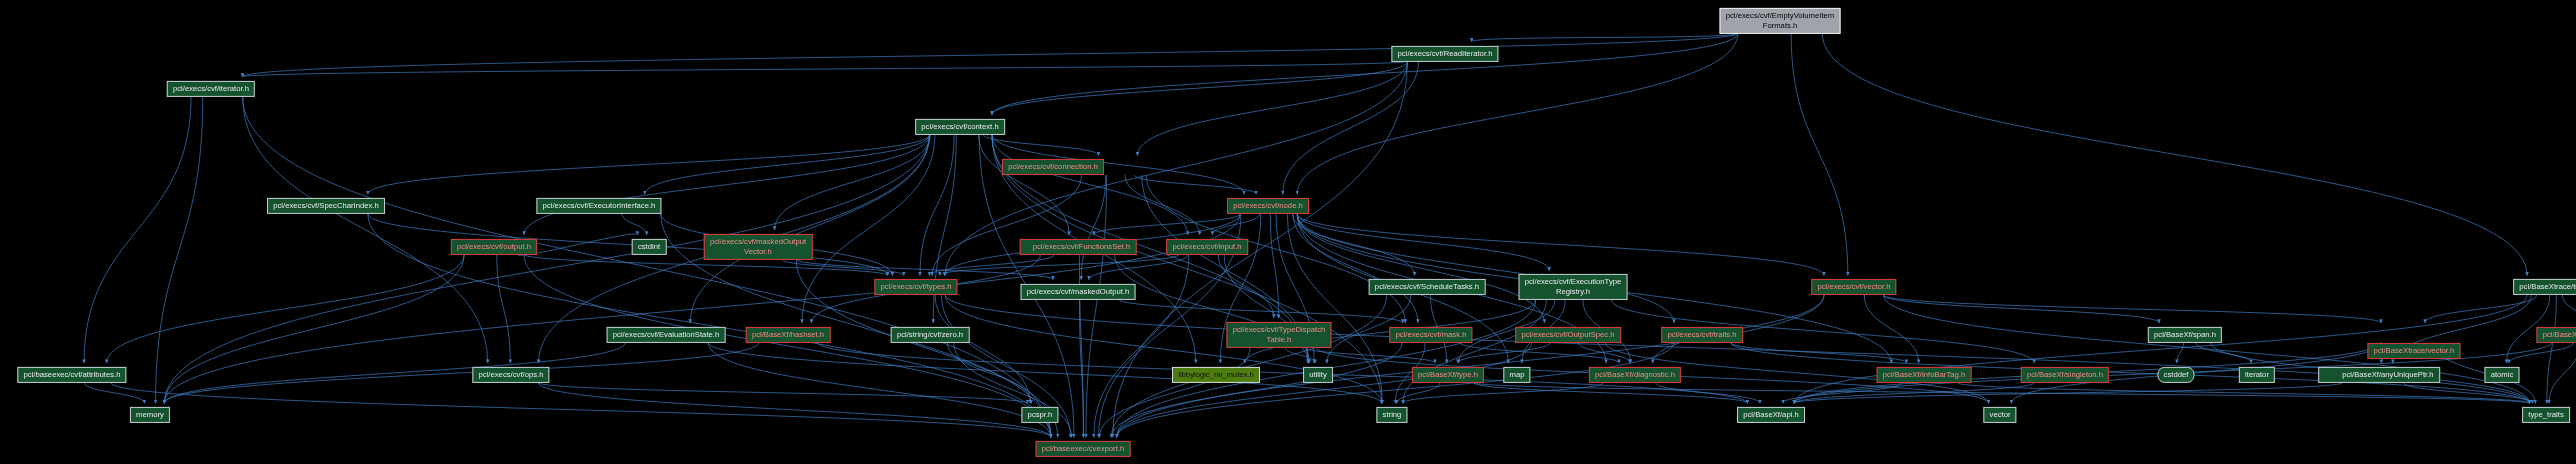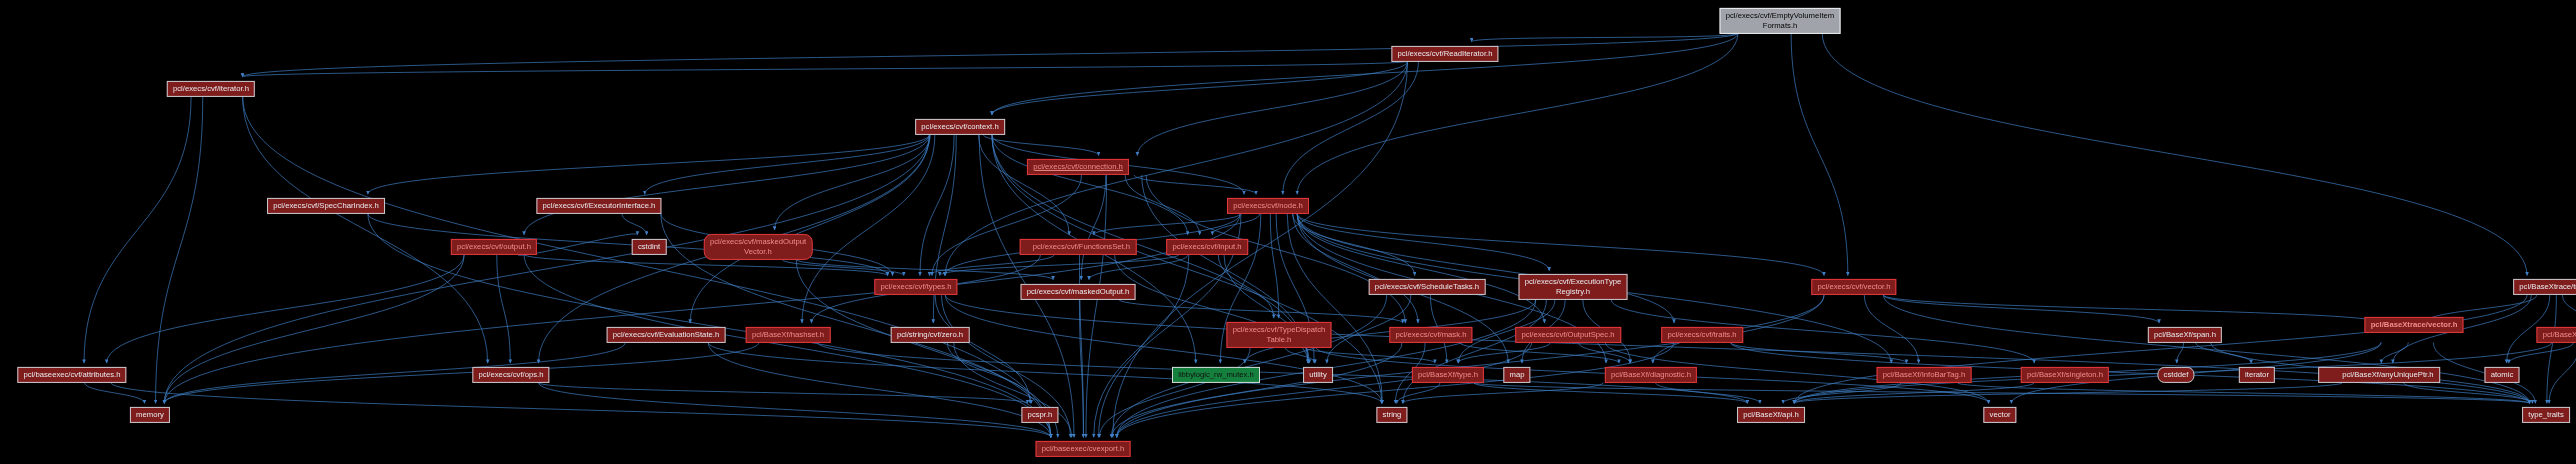--- a/index.html
+++ b/index.html
@@ -1,27 +1,27 @@
 <!DOCTYPE html>
 <html style="font-size:8.2px"><head>
 <meta charset="utf-8">
 <style>
   html,body{margin:0;padding:0;background:#000;}
   body{width:2764px;height:464px;overflow:hidden;}
   #stage{position:relative;width:2764px;height:464px;background:#000;font-family:"Liberation Sans",sans-serif;}
   #edges{position:absolute;left:0;top:0;width:2764px;height:464px;z-index:1;}
   .node{
     position:absolute;transform:translate(-50%,-50%);
-    background:#7f1d1d;border:0.8px solid #c9cdd2;color:#e8eaed;
+    background:#14532d;border:0.8px solid #c9cdd2;color:#e8eaed;
     font-size:7.7px;line-height:1.3;padding:2.1px 5.2px;
     white-space:pre;text-align:center;z-index:2;cursor:pointer;
   }
   .node.red{border-color:#e5393d;color:#f08c8c;}
   .node.main{background:#a0a4aa;color:#000;border-color:#eceff1;}
-  .node.gray{background:#15803d;color:#101010;border-color:#d7dadd;}
+  .node.gray{background:#4d7c0f;color:#101010;border-color:#d7dadd;}
 </style>
 </head>
 <body>
 
 <div id="stage" style="background: rgb(0, 0, 0);">
   <svg id="edges" width="2764" height="464" viewBox="0 0 5364 901">
     <defs>
       <marker id="arrow" markerWidth="9" markerHeight="8" refX="7" refY="3.5" orient="auto" markerUnits="userSpaceOnUse">
         <path d="M0,0 L8,3.5 L0,7 z" fill="#3f7ec4"></path>
       </marker>
@@ -184,55 +184,55 @@
         <path d="M4547,743 C4547,763 3482.5,763 3482.5,783" fill="none" stroke="#3f7ec4" stroke-width="1.5" stroke-opacity="0.9" marker-end="url(#arrow)"></path>
         <path d="M4665.75,743 C4665.75,763 4916,763 4916,783" fill="none" stroke="#3f7ec4" stroke-width="1.5" stroke-opacity="0.9" marker-end="url(#arrow)"></path>
       </g>
   </svg>
 
 <div class="node main" style="left: 1780px; top: 20.6px;">pcl/execs/cvf/EmptyVolumeItem
 Formats.h</div>
     <div class="node normal" style="left: 1445px; top: 54px;">pcl/execs/cvf/ReadIterator.h</div>
     <div class="node normal" style="left: 211px; top: 89px;">pcl/execs/cvf/iterator.h</div>
     <div class="node normal" style="left: 960px; top: 127px;">pcl/execs/cvf/context.h</div>
-    <div class="node red" style="left: 1078px; top: 167px; text-decoration: underline;">pcl/execs/cvf/connection.h</div>
+    <div class="node red" style="left: 1053px; top: 167px;">pcl/execs/cvf/connection.h</div>
     <div class="node normal" style="left: 326px; top: 206px;">pcl/execs/cvf/SpecCharIndex.h</div>
     <div class="node normal" style="left: 599px; top: 206px;">pcl/execs/cvf/ExecutorInterface.h</div>
     <div class="node red" style="left: 1268px; top: 206px;">pcl/execs/cvf/node.h</div>
     <div class="node red" style="left: 494px; top: 247px;">pcl/execs/cvf/output.h</div>
     <div class="node normal" style="left: 649px; top: 247px;">cstdint</div>
-    <div class="node red" style="left: 758px; top: 247px; border-radius: 8px;">pcl/execs/cvf/maskedOutput
+    <div class="node red" style="left: 758px; top: 247px;">pcl/execs/cvf/maskedOutput
 Vector.h</div>
     <div class="node red" style="left: 1078px; top: 247px; padding-left: 12px;">pcl/execs/cvf/FunctionsSet.h</div>
     <div class="node red" style="left: 1207px; top: 247px;">pcl/execs/cvf/input.h</div>
     <div class="node red" style="left: 916px; top: 287px;">pcl/execs/cvf/types.h</div>
     <div class="node normal" style="left: 1078px; top: 292px;">pcl/execs/cvf/maskedOutput.h</div>
     <div class="node normal" style="left: 1427px; top: 287px;">pcl/execs/cvf/ScheduleTasks.h</div>
     <div class="node normal" style="left: 1573px; top: 287px;">pcl/execs/cvf/ExecutionType
 Registry.h</div>
     <div class="node red" style="left: 1854px; top: 287px;">pcl/execs/cvf/vector.h</div>
     <div class="node normal" style="left: 2558px; top: 287px;">pcl/BaseXtrace/trace.h</div>
     <div class="node normal" style="left: 666px; top: 335px;">pcl/execs/cvf/EvaluationState.h</div>
     <div class="node red" style="left: 788px; top: 335px;">pcl/BaseXf/hashset.h</div>
     <div class="node normal" style="left: 930px; top: 335px;">pcl/string/cvf/zero.h</div>
     <div class="node red" style="left: 1279px; top: 335px;">pcl/execs/cvf/TypeDispatch
 Table.h</div>
     <div class="node red" style="left: 1431px; top: 335px;">pcl/execs/cvf/mask.h</div>
     <div class="node red" style="left: 1568px; top: 335px;">pcl/execs/cvf/OutputSpec.h</div>
     <div class="node red" style="left: 1702px; top: 335px;">pcl/execs/cvf/traits.h</div>
     <div class="node normal" style="left: 2185px; top: 335px;">pcl/BaseXf/span.h</div>
-    <div class="node red" style="left: 2414px; top: 325px; font-weight: bold;">pcl/BaseXtrace/vector.h</div>
+    <div class="node red" style="left: 2414px; top: 351px;">pcl/BaseXtrace/vector.h</div>
     <div class="node red" style="left: 2586px; top: 335px;">pcl/BaseXtrace/selector.h</div>
     <div class="node normal" style="left: 72px; top: 375px;">pcl/baseexec/cvf/attributes.h</div>
     <div class="node normal" style="left: 511px; top: 375px;">pcl/execs/cvf/ops.h</div>
     <div class="node gray" style="left: 1216px; top: 375px;">libbylogic_rw_mutex.h</div>
     <div class="node normal" style="left: 1318px; top: 375px;">utility</div>
     <div class="node red" style="left: 1448px; top: 375px;">pcl/BaseXf/type.h</div>
     <div class="node normal" style="left: 1517px; top: 375px;">map</div>
-    <div class="node red" style="left: 1635px; top: 375px; margin-left: 16px;">pcl/BaseXf/diagnostic.h</div>
+    <div class="node red" style="left: 1635px; top: 375px;">pcl/BaseXf/diagnostic.h</div>
     <div class="node red" style="left: 1924px; top: 375px;">pcl/BaseXf/InfoBarTag.h</div>
     <div class="node red" style="left: 2065px; top: 375px; text-align: center;">pcl/BaseXf/singleton.h</div>
     <div class="node normal" style="left: 2176px; top: 375px; border-radius: 7px;">cstddef</div>
     <div class="node normal" style="left: 2257px; top: 375px;">iterator</div>
     <div class="node normal" style="left: 2379px; top: 375px; padding-left: 23px;">pcl/BaseXf/anyUniquePtr.h</div>
     <div class="node normal" style="left: 2502px; top: 375px;">atomic</div>
     <div class="node normal" style="left: 150px; top: 415px;">memory</div>
     <div class="node normal" style="left: 1040px; top: 415px;">pcspr.h</div>
     <div class="node normal" style="left: 1392px; top: 415px;">string</div>
     <div class="node normal" style="left: 1771px; top: 415px;">pcl/BaseXf/api.h</div>

